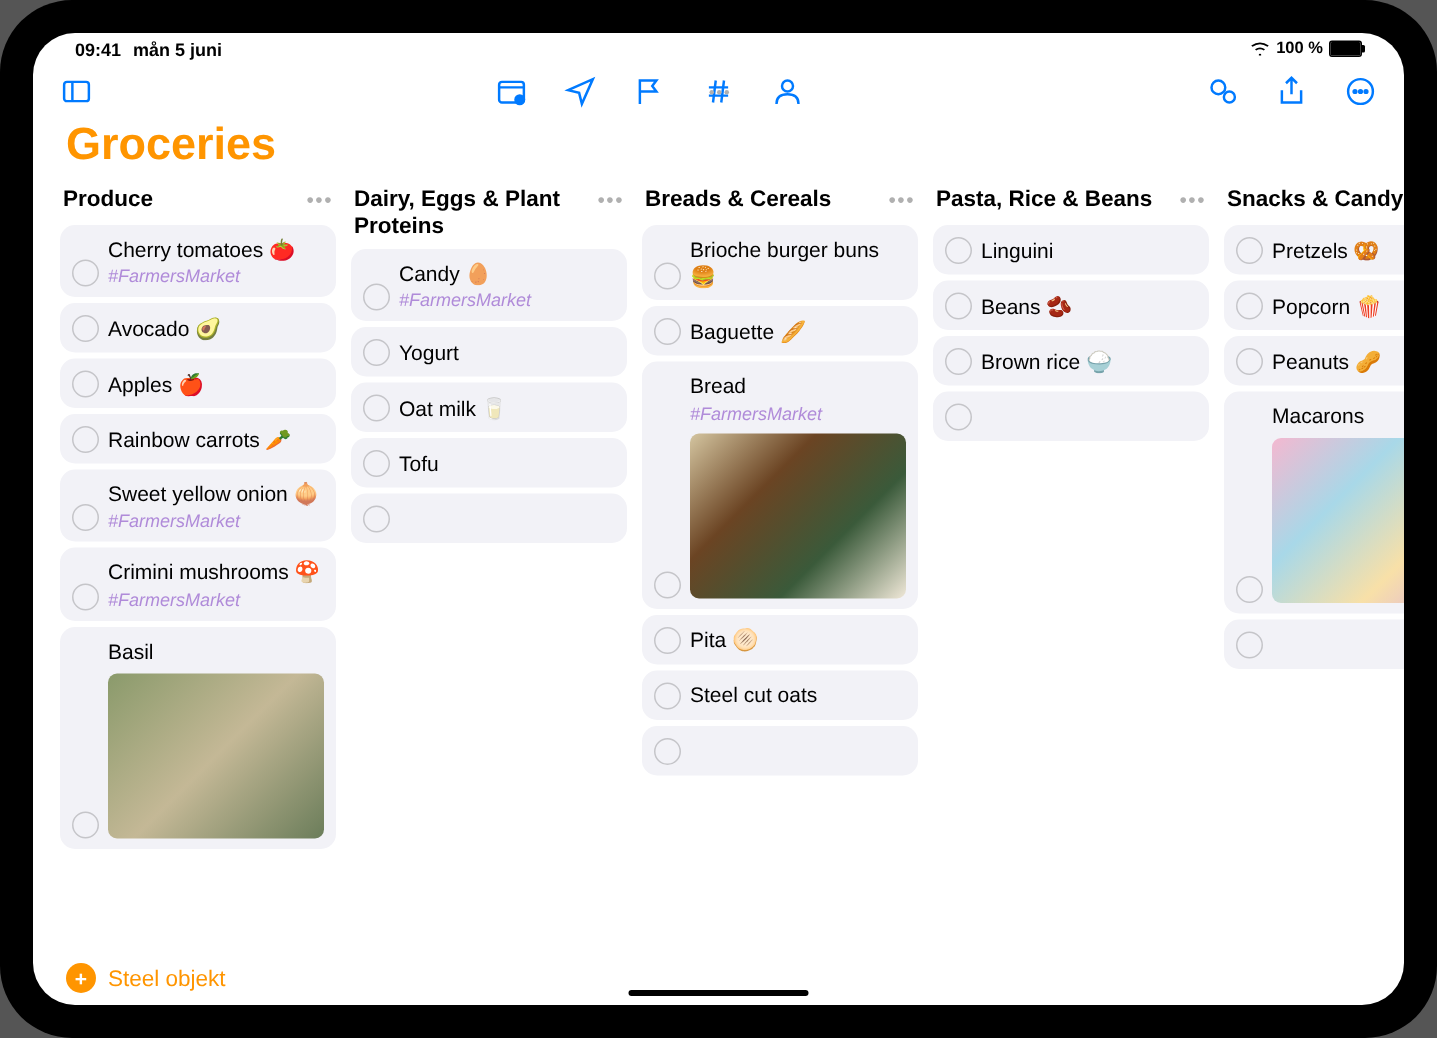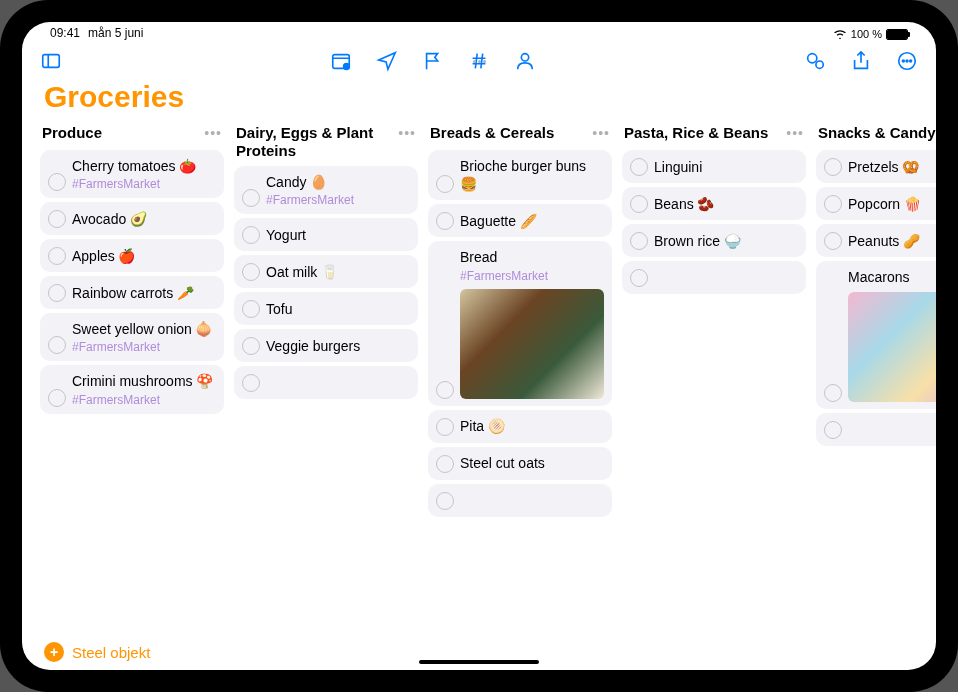--- a/index.html
+++ b/index.html
@@ -1,39 +1,39 @@
 <!DOCTYPE html>
 <html><head>
 <meta charset="utf-8">
 <style>
 * { margin: 0; padding: 0; box-sizing: border-box; font-family: -apple-system, BlinkMacSystemFont, "Segoe UI", Helvetica, Arial, sans-serif; }
 body { background: #555; display: flex; justify-content: center; align-items: center; min-height: 692px; }
 .device-frame { width: 958px; height: 692px; background: #000; border-radius: 48px; padding: 22px; position: relative; }
 .screen { width: 100%; height: 100%; background: #fff; border-radius: 28px; overflow: hidden; display: flex; flex-direction: column; position: relative; }
-.status-bar { display: flex; justify-content: space-between; align-items: flex-end; padding: 4px 28px 2px; font-size: 12px; font-weight: 400; }
+.status-bar { display: flex; justify-content: space-between; align-items: flex-start; padding: 4px 28px 2px; font-size: 12px; font-weight: 700; }
 .status-left { display: flex; gap: 8px; }
 .status-right { display: flex; align-items: center; gap: 4px; font-size: 11px; }
 .grab-handle { position: absolute; top: 38px; left: 50%; transform: translateX(-50%); width: 36px; height: 4px; display: flex; gap: 2px; justify-content: center; }
 .grab-handle span { width: 3px; height: 3px; background: #b0b0b0; border-radius: 50%; }
 .toolbar { display: flex; justify-content: space-between; align-items: center; padding: 8px 18px 6px; }
 .toolbar-left, .toolbar-center, .toolbar-right { display: flex; gap: 24px; align-items: center; }
 .toolbar svg { width: 22px; height: 22px; }
 .icon-btn { color: #007aff; cursor: pointer; display: flex; align-items: center; justify-content: center; }
 .title { color: #ff9500; font-size: 30px; font-weight: 700; padding: 2px 22px 10px; }
 .board { flex: 1; display: flex; gap: 10px; padding: 0 0 0 18px; overflow-x: hidden; }
 .column { width: 184px; flex-shrink: 0; }
 .col-header { display: flex; justify-content: space-between; align-items: flex-start; margin-bottom: 6px; padding: 0 2px; min-height: 20px; }
 .col-title { font-size: 15px; font-weight: 700; line-height: 1.2; }
 .col-more { color: #b0b0b0; font-size: 14px; letter-spacing: 1px; cursor: pointer; line-height: 1; padding-top: 2px; }
 .card { background: #f2f2f7; border-radius: 10px; margin-bottom: 4px; padding: 7px 8px; display: flex; align-items: flex-end; gap: 6px; }
 .card.empty { min-height: 30px; }
 .checkbox { width: 18px; height: 18px; border: 1.5px solid #c5c5c9; border-radius: 50%; flex-shrink: 0; margin-top: 1px; cursor: pointer; }
 .card-body { flex: 1; min-width: 0; }
 .card-text { font-size: 14px; line-height: 1.3; color: #000; }
-.card-tag { font-size: 12px; color: #b08bd9; margin-top: 2px; }
+.card-tag { font-size: 12px; color: #b08bd9; margin-top: 2px; font-style: italic; }
 .card-image { width: 100%; height: 110px; margin-top: 6px; border-radius: 6px; background: linear-gradient(135deg, #8a9a6b, #c4b896, #6b7d5a); }
 .card-image.bread { background: linear-gradient(135deg, #d4c5a0, #6b4423, #3a5a3a, #f0e8d8); }
 .card-image.macaron { background: linear-gradient(135deg, #f4b8d0, #a8d8e8, #f8e0a8, #d8a8e8); }
 .footer { display: flex; align-items: center; gap: 8px; padding: 10px 22px 8px; }
 .add-icon { width: 20px; height: 20px; background: #ff9500; border-radius: 50%; display: flex; align-items: center; justify-content: center; color: #fff; font-size: 14px; font-weight: bold; }
 .footer-text { color: #ff9500; font-size: 15px; }
 .home-indicator { position: absolute; bottom: 6px; left: 50%; transform: translateX(-50%); width: 120px; height: 4px; background: #000; border-radius: 2px; }
 .wifi-icon { width: 14px; height: 10px; }
 .battery-icon { width: 22px; height: 11px; border: 1px solid #000; border-radius: 2px; position: relative; }
 .battery-icon::after { content: ''; position: absolute; right: -3px; top: 2px; width: 2px; height: 5px; background: #000; border-radius: 0 1px 1px 0; }
@@ -173,20 +173,27 @@
               <div class="card-tag">#FarmersMarket</div>
             </div>
           </div>
           <div class="card">
             <div class="checkbox"></div>
             <div class="card-body">
               <div class="card-text">Crimini mushrooms 🍄</div>
               <div class="card-tag">#FarmersMarket</div>
             </div>
           </div>
+          <div class="card">
+            <div class="checkbox"></div>
+            <div class="card-body">
+              <div class="card-text">Basil</div>
+              <div class="card-image basil"></div>
+            </div>
+          </div>
         </div>
         <div class="column">
           <div class="col-header">
             <div class="col-title">Dairy, Eggs &amp; Plant Proteins</div>
             <div class="col-more">•••</div>
           </div>
           <div class="card">
             <div class="checkbox"></div>
             <div class="card-body">
               <div class="card-text">Candy 🥚</div>
@@ -202,26 +209,20 @@
           <div class="card">
             <div class="checkbox"></div>
             <div class="card-body">
               <div class="card-text">Oat milk 🥛</div>
             </div>
           </div>
           <div class="card">
             <div class="checkbox"></div>
             <div class="card-body">
               <div class="card-text">Tofu</div>
-            </div>
-          </div>
-          <div class="card">
-            <div class="checkbox"></div>
-            <div class="card-body">
-              <div class="card-text">Veggie burgers</div>
             </div>
           </div>
           <div class="card empty">
             <div class="checkbox"></div>
           </div>
         </div>
         <div class="column">
           <div class="col-header">
             <div class="col-title">Breads &amp; Cereals</div>
             <div class="col-more">•••</div>

